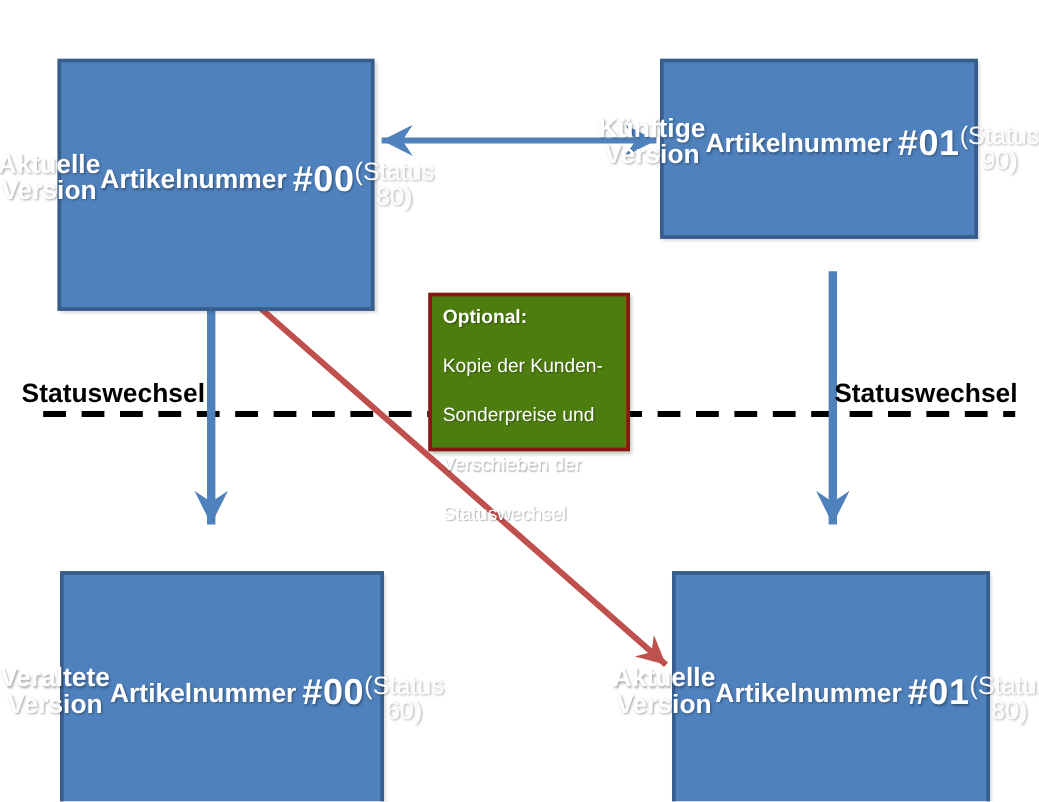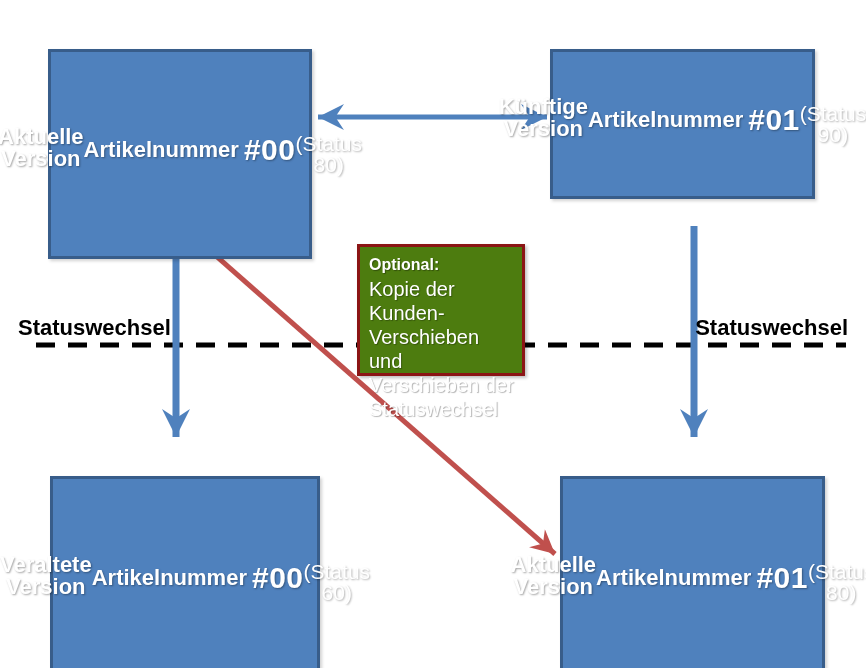--- a/index.html
+++ b/index.html
@@ -30,21 +30,21 @@
   #box-bl{left:50px;top:441px;width:270px;height:211px;}
   #box-br{left:560px;top:441px;width:265px;height:211px;}
 
   #note{
     position:absolute;left:357px;top:244px;width:168px;height:132px;
     background:#4d7c0f;border:3px solid #8B1515;box-sizing:border-box;
     color:#ffffff;z-index:3;padding:6px 8px 0 9px;
     box-shadow:2px 2px 3px rgba(0,0,0,0.25);
   }
   #note .note-title{font-size:16px;font-weight:700;line-height:24px;text-shadow:1px 1px 1px rgba(0,0,0,0.35);}
-  #note .note-line{font-size:20px;font-weight:400;line-height:24px;text-shadow:1px 1px 1px rgba(0,0,0,0.3);}
+  #note .note-line{font-size:16px;font-weight:400;line-height:24px;text-shadow:1px 1px 1px rgba(0,0,0,0.3);margin-top:17px;}
 
   .statuslabel{
     position:absolute;top:317px;font-size:22px;font-weight:700;color:#000;z-index:2;line-height:1.0;
   }
   #status-left{left:18px;}
   #status-right{right:18px;}
 
   #arrows{position:absolute;left:0;top:0;z-index:1;pointer-events:none;}
 </style>
 </head>
@@ -108,21 +108,21 @@
     <div class="artrow">
       <span class="artlabel">Artikelnummer</span>
       <span class="artnum">#01</span>
     </div>
     <div class="status">(Status 80)</div>
   </div>
 
   <div id="note">
     <div class="note-title">Optional:</div>
     <div class="note-line">Kopie der Kunden-</div>
-    <div class="note-line">Verschieben und</div>
+    <div class="note-line">Sonderpreise und</div>
     <div class="note-line">Verschieben der</div>
     <div class="note-line">Statuswechsel</div>
   </div>
 
   <div id="status-left" class="statuslabel">Statuswechsel</div>
   <div id="status-right" class="statuslabel">Statuswechsel</div>
 
 </div>
 
 </body></html>

